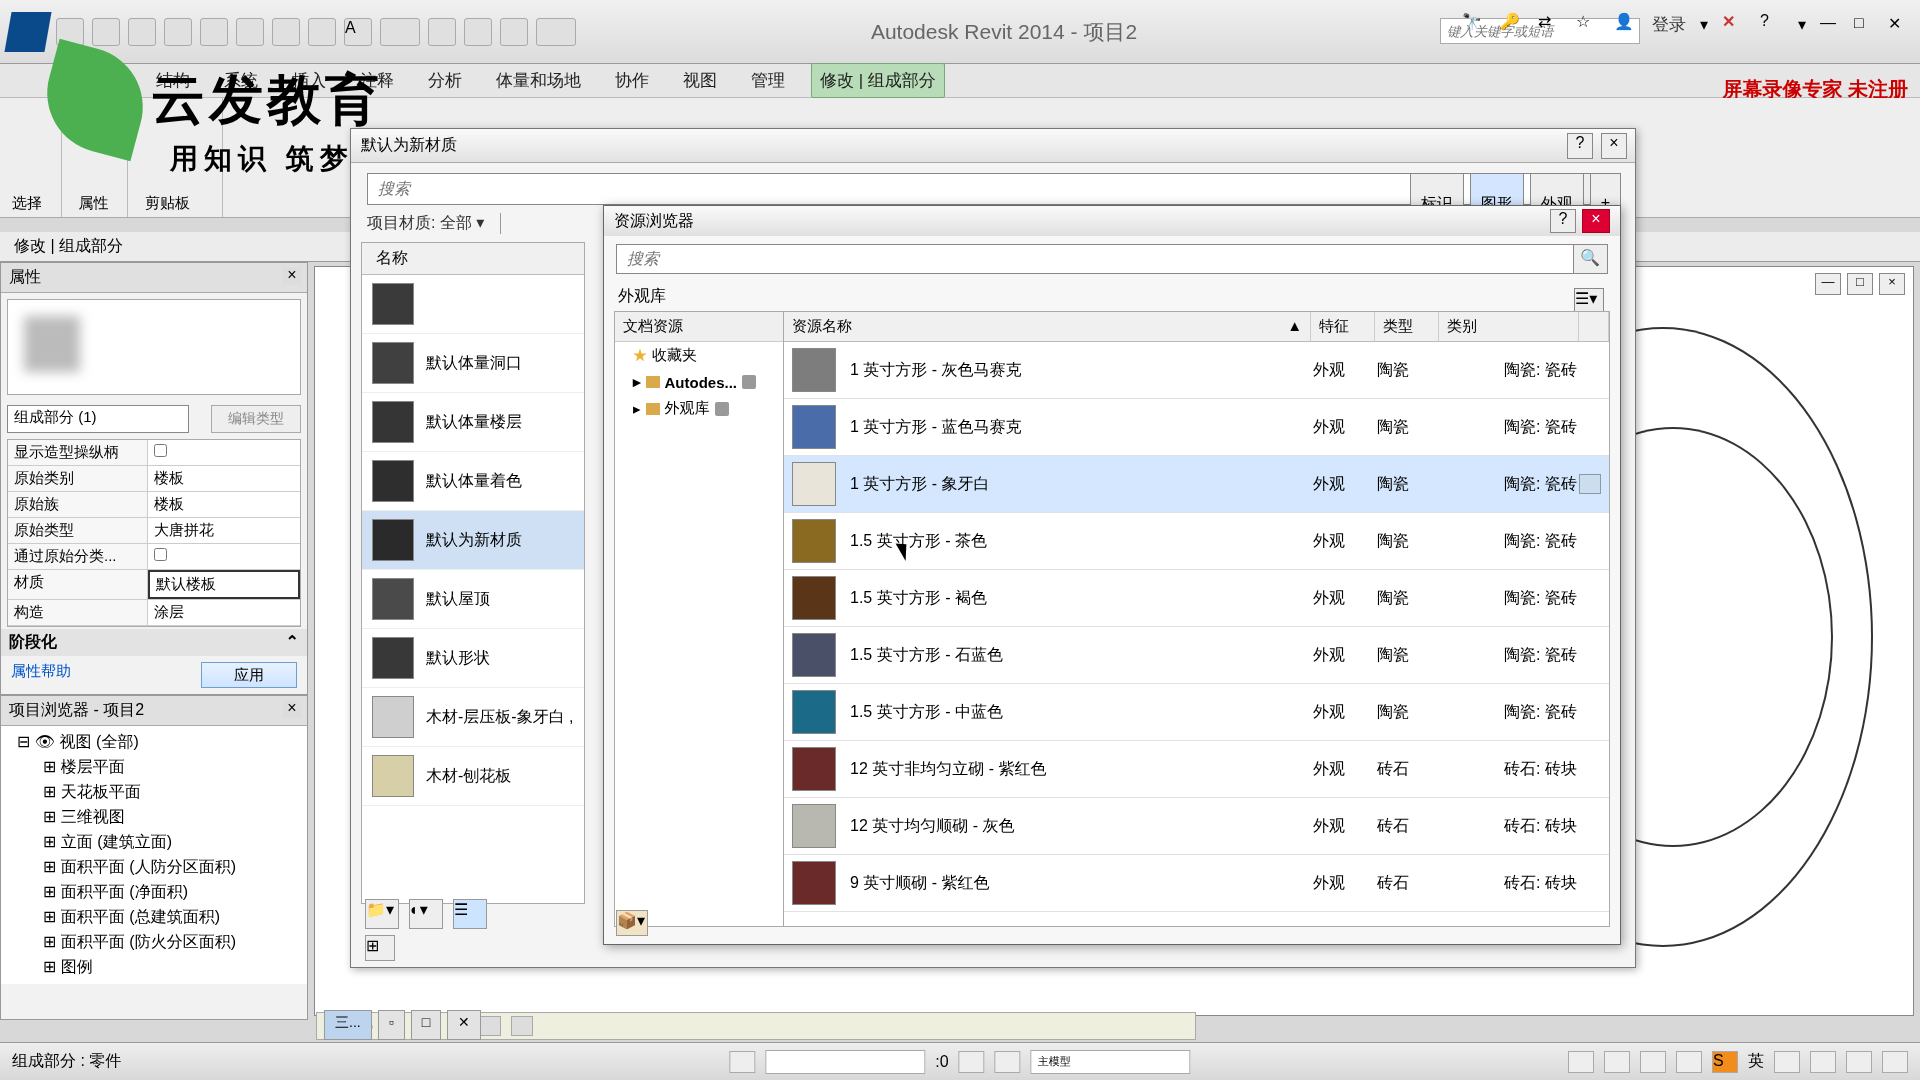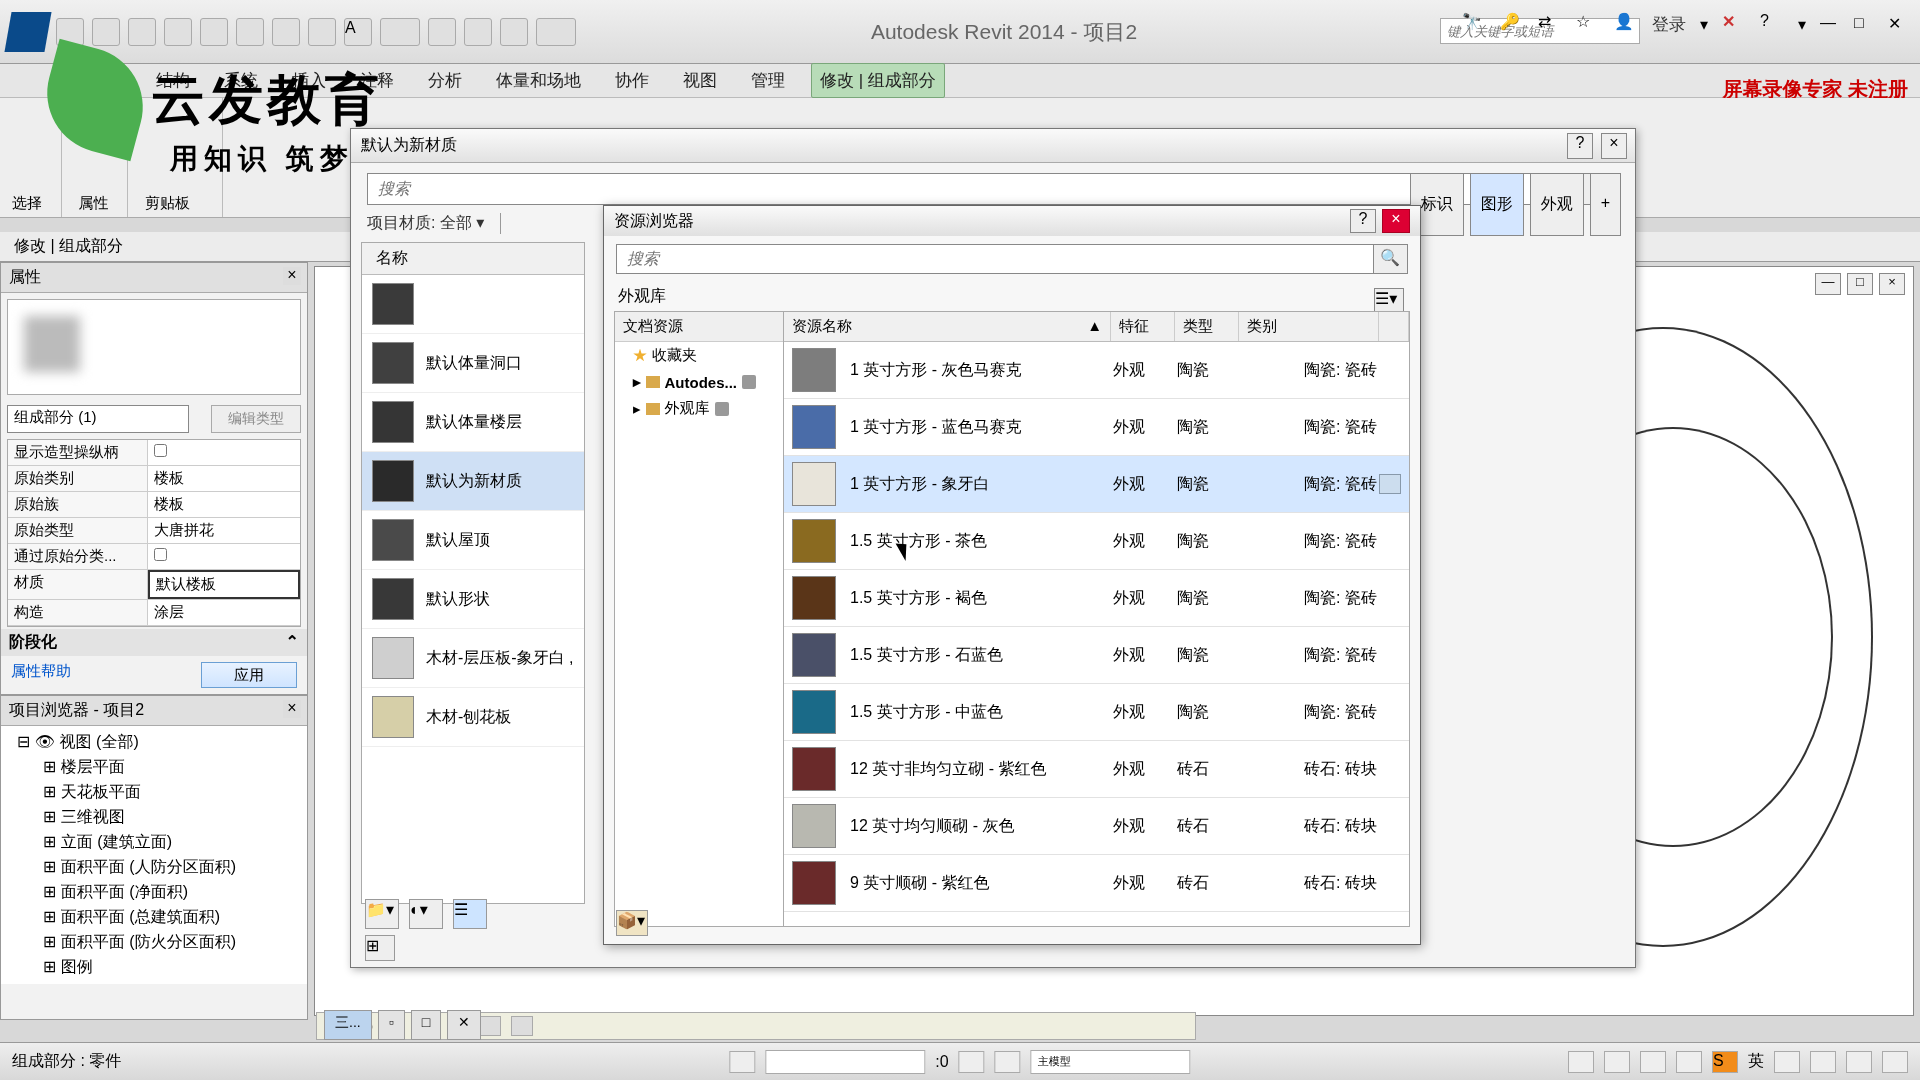--- a/index.html
+++ b/index.html
@@ -89,21 +89,21 @@
 .mat-list { width: 224px; background: #fff; border: 1px solid #aaa; overflow: auto; }
 .mat-list .col-hdr { background: #f0f0f0; padding: 5px 14px; border-bottom: 1px solid #bbb; font-size: 16px; }
 .mat-item { display: flex; align-items: center; padding: 8px 10px; gap: 12px; border-bottom: 1px solid #eee; font-size: 16px; }
 .mat-item.sel { background: #cfe0f5; }
 .mat-swatch { width: 42px; height: 42px; background: #555; border: 1px solid #888; }
 .mat-tools { position: absolute; bottom: 38px; left: 14px; display: flex; gap: 10px; }
 .mat-tools .tbtn { width: 34px; height: 30px; border: 1px solid #999; background: #eee; }
 .mat-bottom-resize { position: absolute; bottom: 6px; left: 14px; width: 30px; height: 26px; border: 1px solid #999; background: #eee; }
 
 
-.asset-dialog { position: absolute; top: 76px; left: 252px; width: 818px; height: 740px; background: #f7f7f7; border: 1px solid #666; box-shadow: 2px 2px 10px rgba(0,0,0,0.35); }
+.asset-dialog { position: absolute; top: 76px; left: 252px; width: 1018px; height: 740px; background: #f7f7f7; border: 1px solid #666; box-shadow: 2px 2px 10px rgba(0,0,0,0.35); }
 .asset-dialog .titlebar2 { height: 30px; background: linear-gradient(#fafafa,#e0e0e0); padding: 5px 10px; font-size: 16px; position: relative; }
 .asset-dialog .titlebar2 .q2 { position: absolute; right: 44px; top: 3px; width: 26px; height: 24px; border: 1px solid #888; background: #eee; text-align: center; }
 .asset-dialog .titlebar2 .x2 { position: absolute; right: 10px; top: 3px; width: 28px; height: 24px; background: #d03; color: #fff; text-align: center; border: 1px solid #a02; }
 .asset-search { margin: 8px 12px; display: flex; }
 .asset-search input { flex: 1; height: 30px; border: 1px solid #888; padding: 3px 10px; font-style: italic; color: #888; font-size: 16px; }
 .asset-search .sbtn2 { width: 34px; height: 30px; border: 1px solid #888; border-left: none; background: #eee; text-align: center; line-height: 26px; }
 .asset-body { display: flex; height: calc(100% - 122px); margin: 0 10px; }
 .asset-tree { width: 170px; border: 1px solid #aaa; background: #fff; }
 .asset-tree .at-hdr { background: #efefef; padding: 5px 8px; font-size: 15px; border-bottom: 1px solid #ccc; }
 .asset-tree .at-node { padding: 4px 8px 4px 18px; font-size: 15px; display: flex; align-items: center; gap: 5px; }
@@ -325,20 +325,24 @@
             <span></span>
           </div>
           <div class="mat-item">
             <div class="mat-swatch" style="background: rgb(64, 64, 64);"></div>
             <span>默认体量洞口</span>
           </div>
           <div class="mat-item">
             <div class="mat-swatch" style="background: rgb(53, 53, 53);"></div>
             <span>默认体量楼层</span>
           </div>
+          <div class="mat-item">
+            <div class="mat-swatch" style="background: rgb(46, 46, 46);"></div>
+            <span>默认体量着色</span>
+          </div>
           <div class="mat-item sel">
             <div class="mat-swatch" style="background: rgb(42, 42, 42);"></div>
             <span>默认为新材质</span>
           </div>
           <div class="mat-item">
             <div class="mat-swatch" style="background: rgb(74, 74, 74);"></div>
             <span>默认屋顶</span>
           </div>
           <div class="mat-item">
             <div class="mat-swatch" style="background: rgb(56, 56, 56);"></div>

